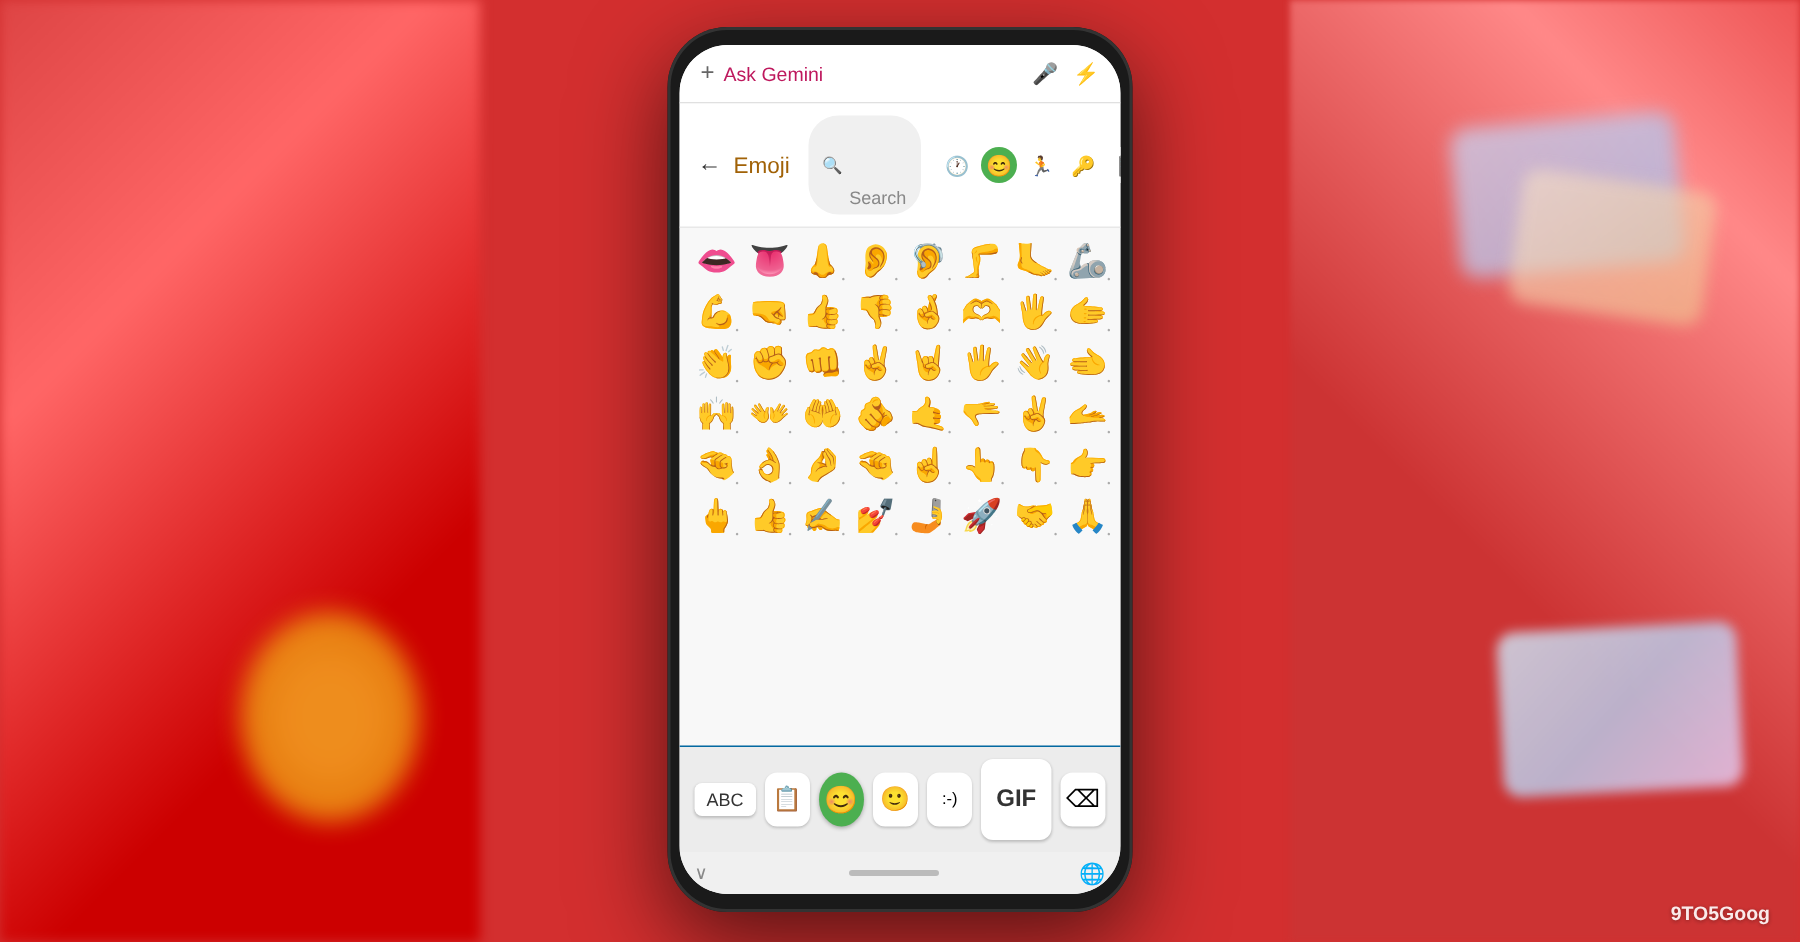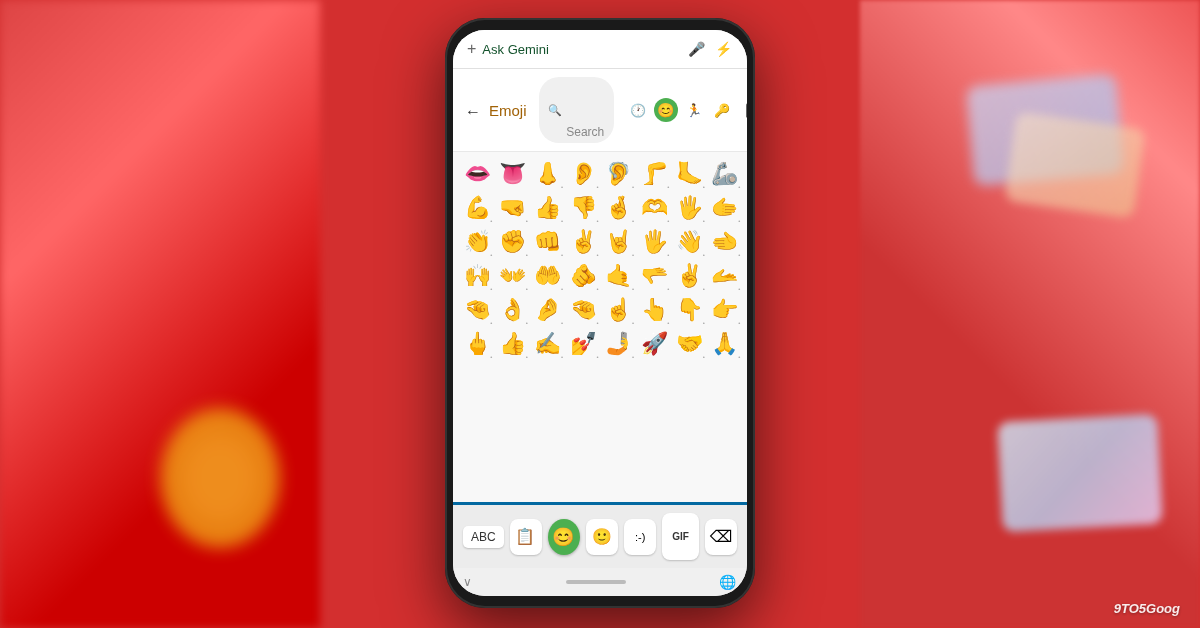--- a/index.html
+++ b/index.html
@@ -250,21 +250,21 @@
     }
 
     
     .keyboard-toolbar {
       background: #ececec;
       padding: 8px 10px;
       display: flex;
       align-items: center;
       gap: 6px;
       flex-shrink: 0;
-      border-top: 3px solid #0369a1;
+      border-top: 1px solid #0369a1;
     }
     .toolbar-btn {
       font-size: 12px;
       color: #333;
       padding: 4px 8px;
       background: #fff;
       border-radius: 5px;
       box-shadow: 0 1px 2px rgba(0,0,0,0.2);
       font-weight: 500;
       cursor: pointer;
@@ -290,21 +290,21 @@
       align-items: center;
       justify-content: center;
       font-size: 16px;
       cursor: pointer;
       box-shadow: 0 1px 2px rgba(0,0,0,0.2);
     }
     .toolbar-text-btn {
       padding: 18px 10px;
       background: #fff;
       border-radius: 8px;
-      font-size: 10px;
+      font-size: 16px;
       font-weight: bold;
       color: #333;
       cursor: pointer;
       box-shadow: 0 1px 2px rgba(0,0,0,0.2);
     }
     .toolbar-backspace {
       margin-left: auto;
       width: 36px;
       height: 36px;
       background: #fff;
@@ -346,42 +346,41 @@
       position: absolute;
       bottom: 12px;
       right: 20px;
       z-index: 20;
       color: white;
       font-size: 13px;
       font-weight: 600;
       font-family: Arial, sans-serif;
       text-shadow: 0 1px 3px rgba(0,0,0,0.4);
       opacity: 0.9;
-      font-style: italic;
     }
   </style>
 </head>
 <body>
 
 <div class="bg"></div>
 <div class="bg-blur-left"></div>
 <div class="bg-blur-right"></div>
 <div class="bg-object-yellow"></div>
 <div class="bg-card-1"></div>
 <div class="bg-card-2"></div>
 <div class="bg-card-3"></div>
 
 <div class="phone-wrapper">
   <div class="phone">
     <div class="phone-screen">
 
       <div class="ask-gemini-bar">
         <div class="ask-gemini-left">
           <span class="plus-icon">+</span>
-          <span style="font-size:13px;color:#14532d;">Ask Gemini</span>
+          <span style="font-size:13px;color:#be185d;">Ask Gemini</span>
         </div>
         <div class="ask-gemini-right">
           <span class="mic-icon">🎤</span>
           <span class="bars-icon">⚡</span>
         </div>
       </div>
 
       <div class="emoji-header">
         <span class="back-arrow">←</span>
         <span class="emoji-title">Emoji</span>

